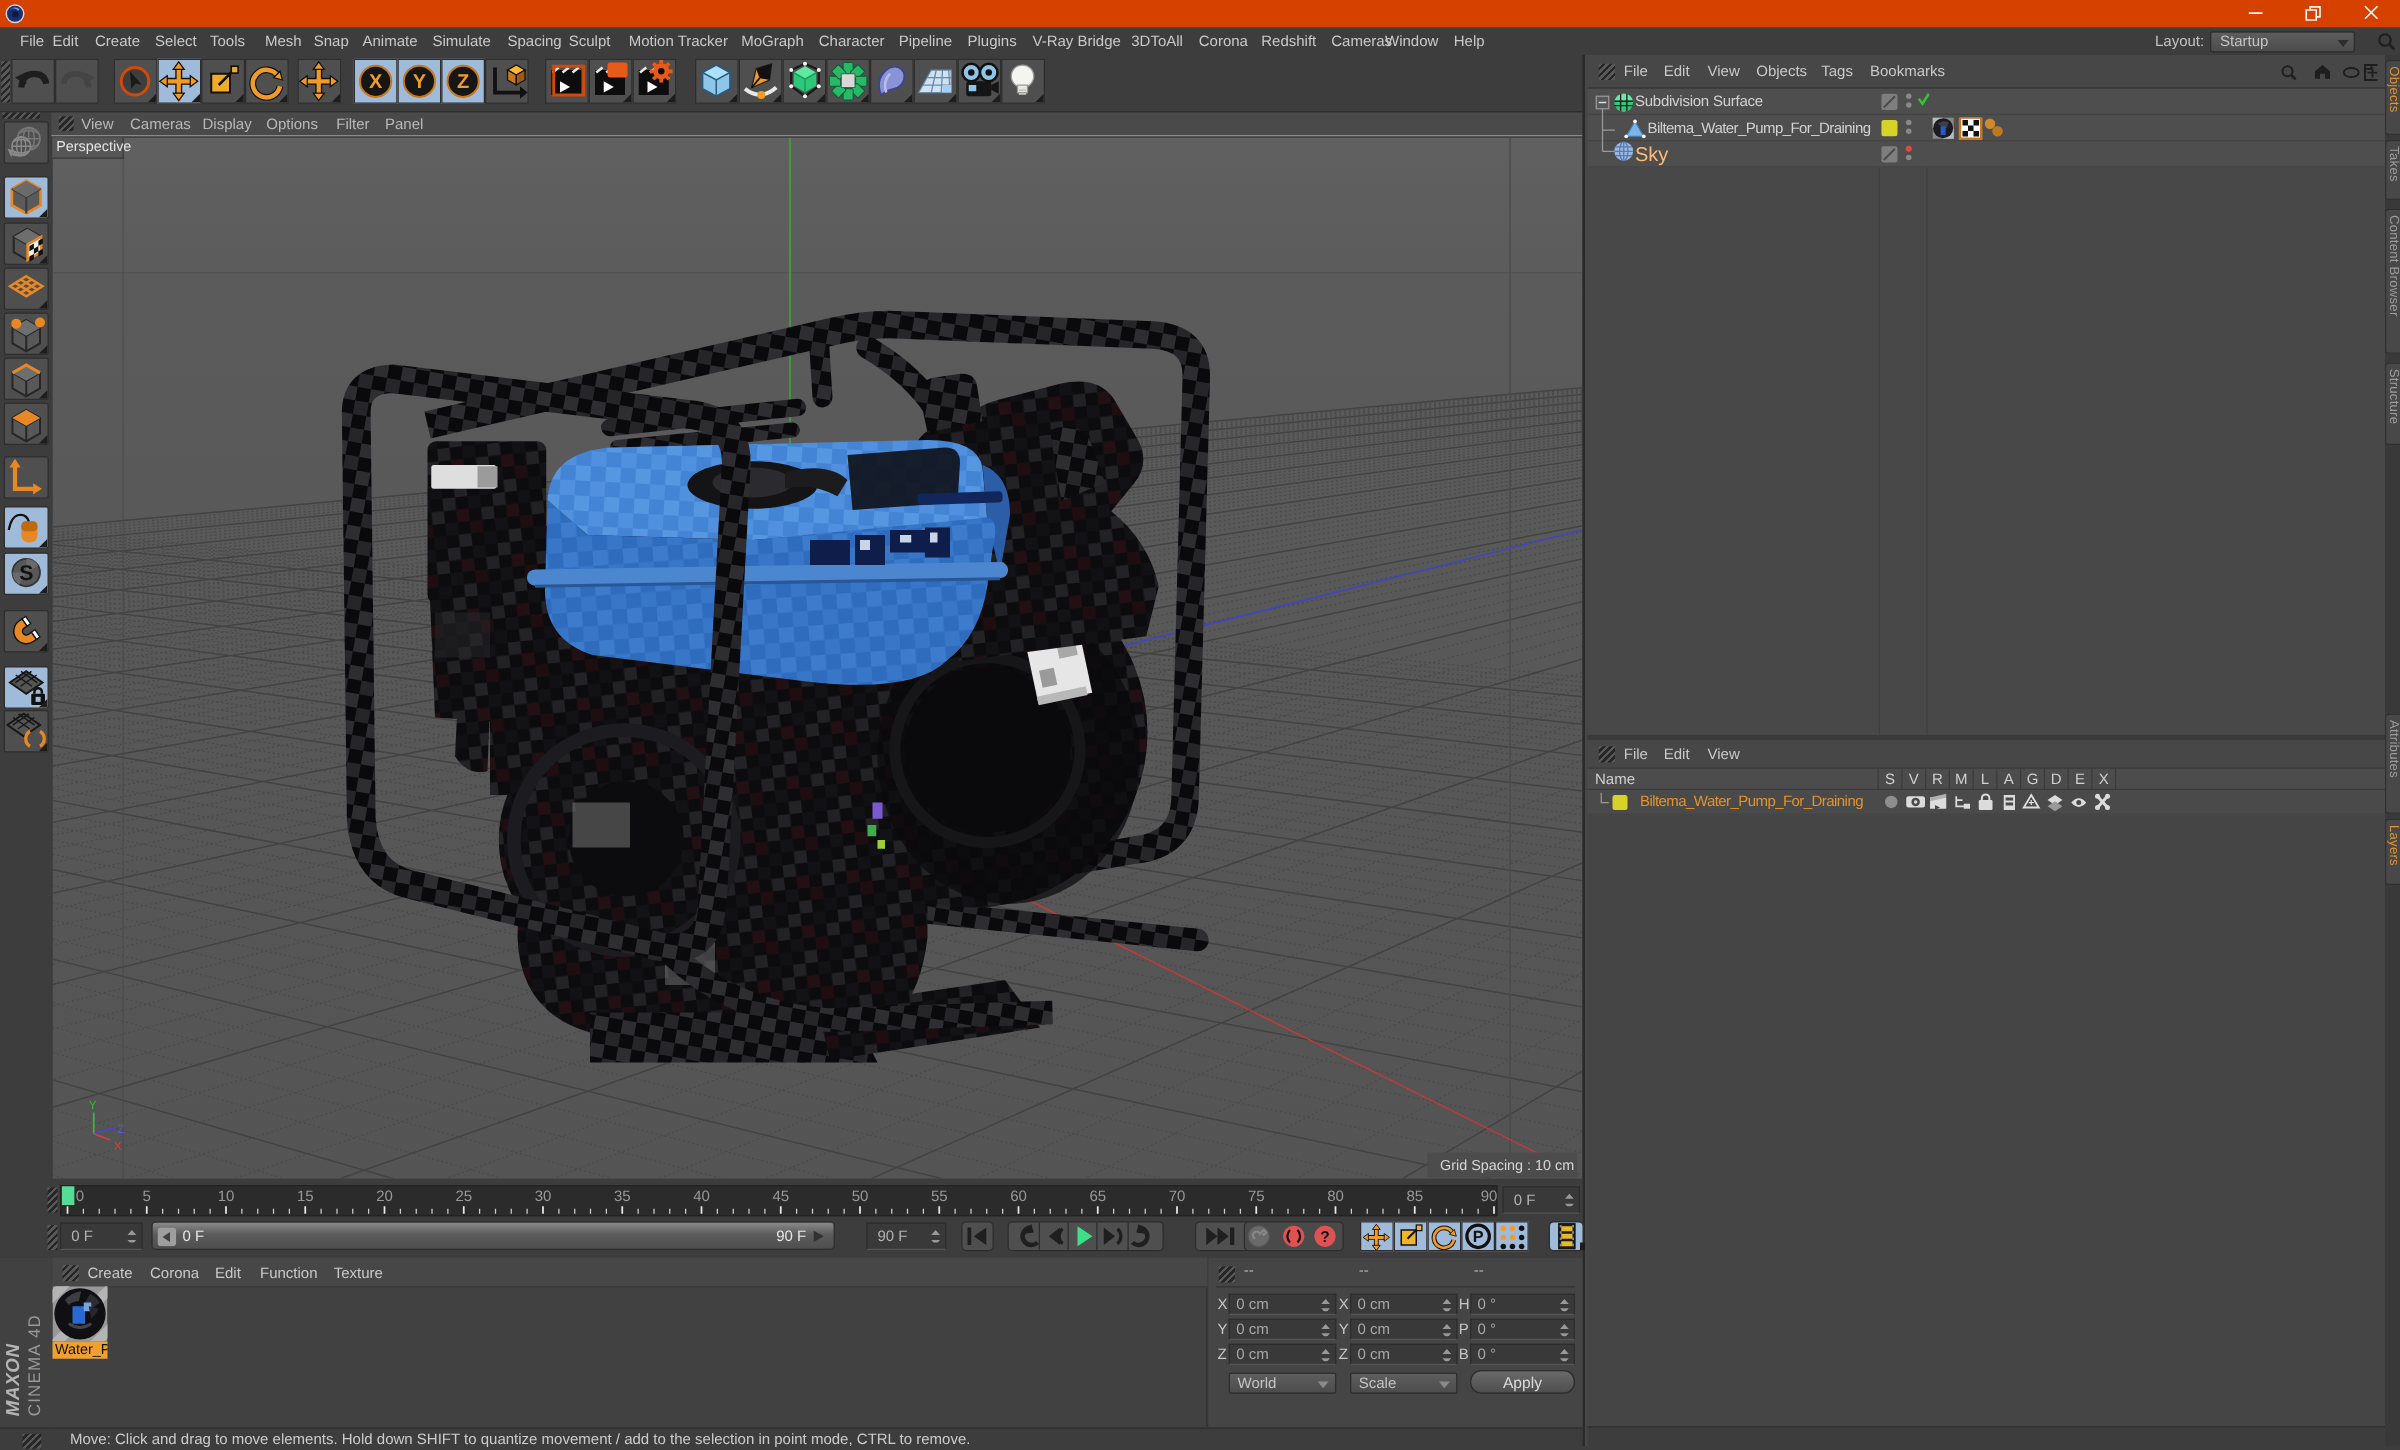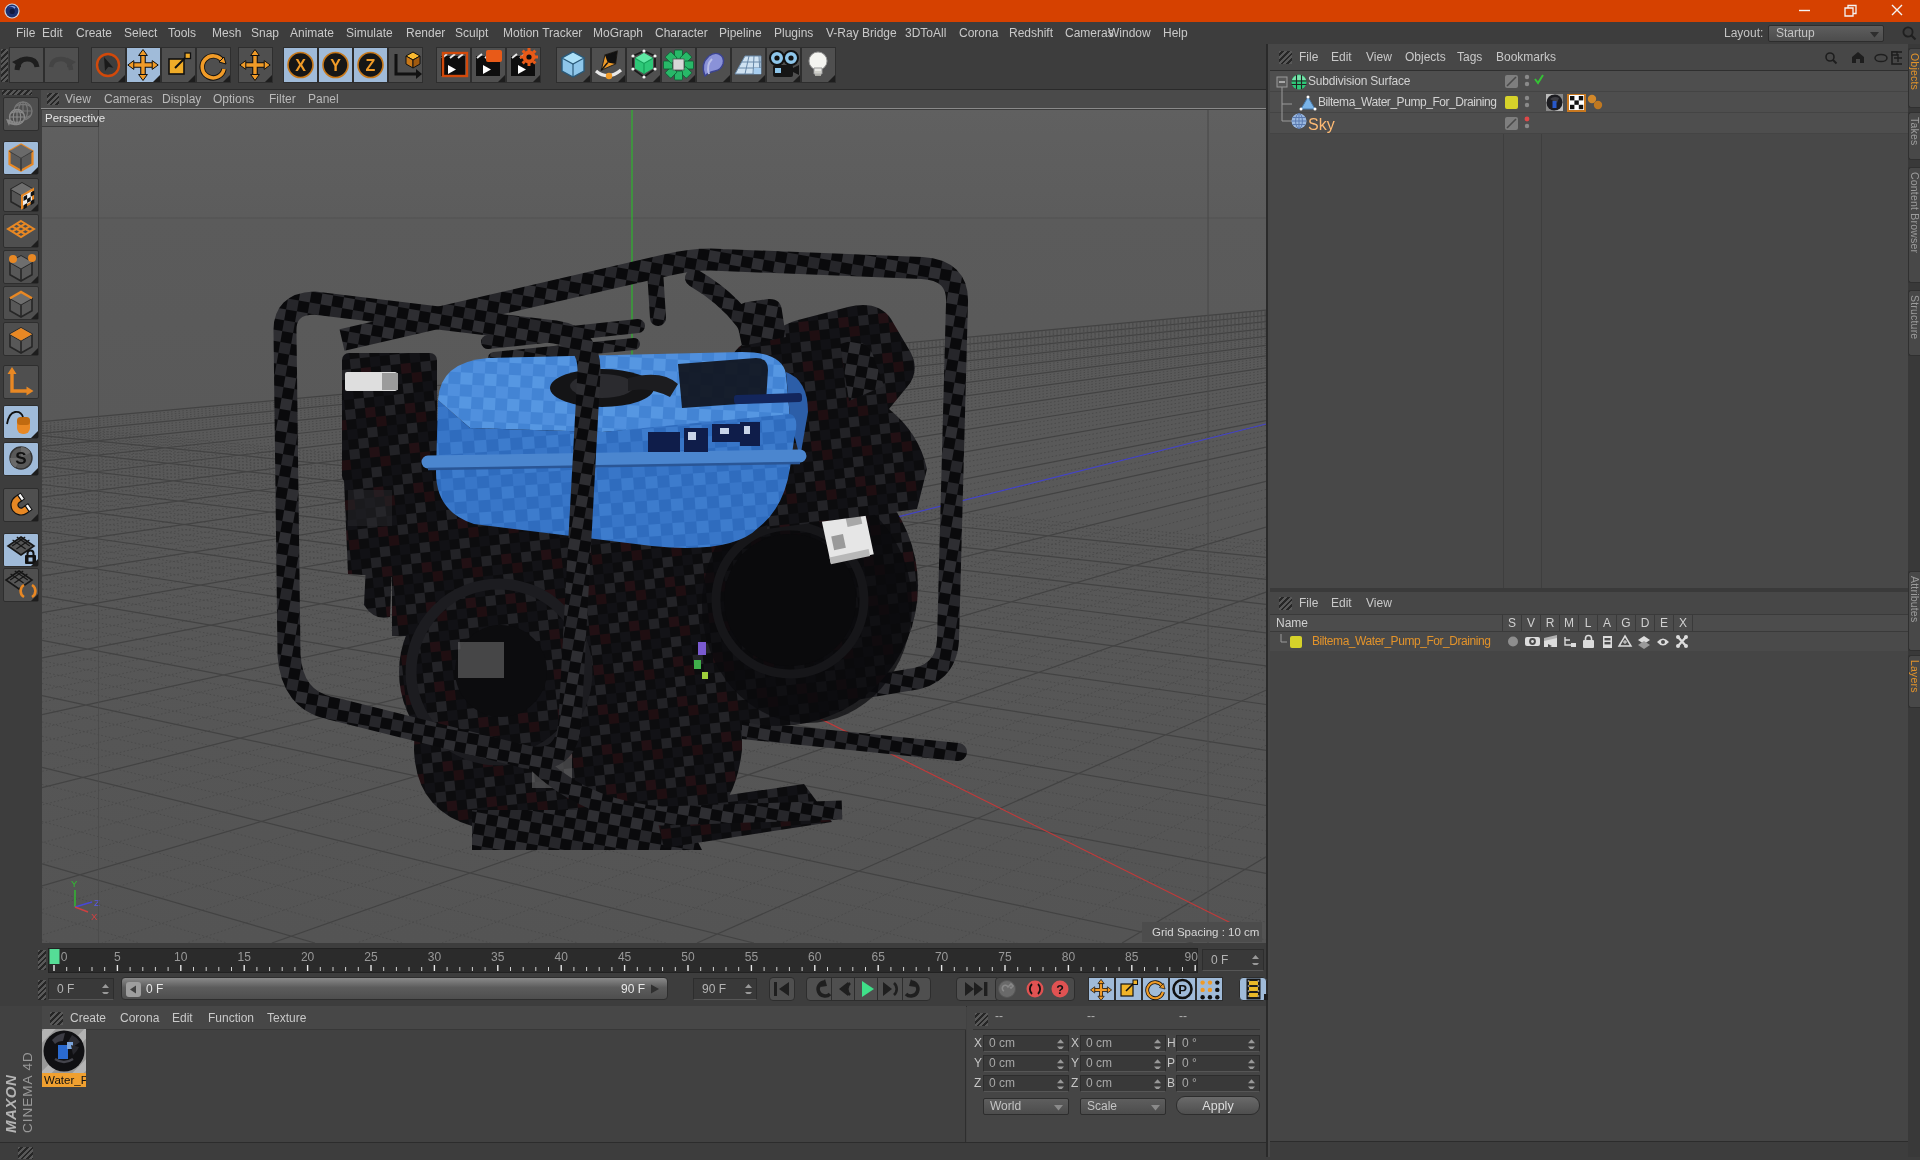--- a/index.html
+++ b/index.html
@@ -50,21 +50,21 @@
 <div class="abs menubar">
     <span class="mi" style="left:16px">File</span>
     <span class="mi" style="left:42px">Edit</span>
     <span class="mi" style="left:76px">Create</span>
     <span class="mi" style="left:124px">Select</span>
     <span class="mi" style="left:168px">Tools</span>
     <span class="mi" style="left:212px">Mesh</span>
     <span class="mi" style="left:251px">Snap</span>
     <span class="mi" style="left:290px">Animate</span>
     <span class="mi" style="left:346px">Simulate</span>
-    <span class="mi" style="left:406px">Render</span>
+    <span class="mi" style="left:406px">Spacing</span>
     <span class="mi" style="left:455px">Sculpt</span>
     <span class="mi" style="left:503px">Motion Tracker</span>
     <span class="mi" style="left:593px">MoGraph</span>
     <span class="mi" style="left:655px">Character</span>
     <span class="mi" style="left:719px">Pipeline</span>
     <span class="mi" style="left:774px">Plugins</span>
     <span class="mi" style="left:826px">V-Ray Bridge</span>
     <span class="mi" style="left:905px">3DToAll</span>
     <span class="mi" style="left:959px">Corona</span>
     <span class="mi" style="left:1009px">Redshift</span>
@@ -1094,12 +1094,13 @@
     <div class="abs ddl" style="left:16px;top:92px;width:86px;height:17px;line-height:15px"><span style="margin-left:6px">World</span><svg class="abs" style="right:5px;top:6px" width="9" height="6">
         <path d="M0,0 h9 l-4.5,5.5 z" fill="#8a8a8a"></path>
       </svg></div>
     <div class="abs ddl" style="left:113px;top:92px;width:86px;height:17px;line-height:15px"><span style="margin-left:6px">Scale</span><svg class="abs" style="right:5px;top:6px" width="9" height="6">
         <path d="M0,0 h9 l-4.5,5.5 z" fill="#8a8a8a"></path>
       </svg></div>
     <div class="abs" style="left:209px;top:90px;width:84px;height:19px;background:linear-gradient(#6a6a6a,#4e4e4e);border:1px solid #2d2d2d;border-radius:9px;color:#dcdcdc;font-size:12.5px;line-height:18px;text-align:center">Apply</div>
   </div>
 <div class="abs statusbar">
     <div class="abs grip" style="left:18px;top:4px;width:15px;height:12px"></div>
+    <span class="abs" style="left:56px">Move: Click and drag to move elements. Hold down SHIFT to quantize movement / add to the selection in point mode, CTRL to remove.</span>
   </div>
 </body></html>

